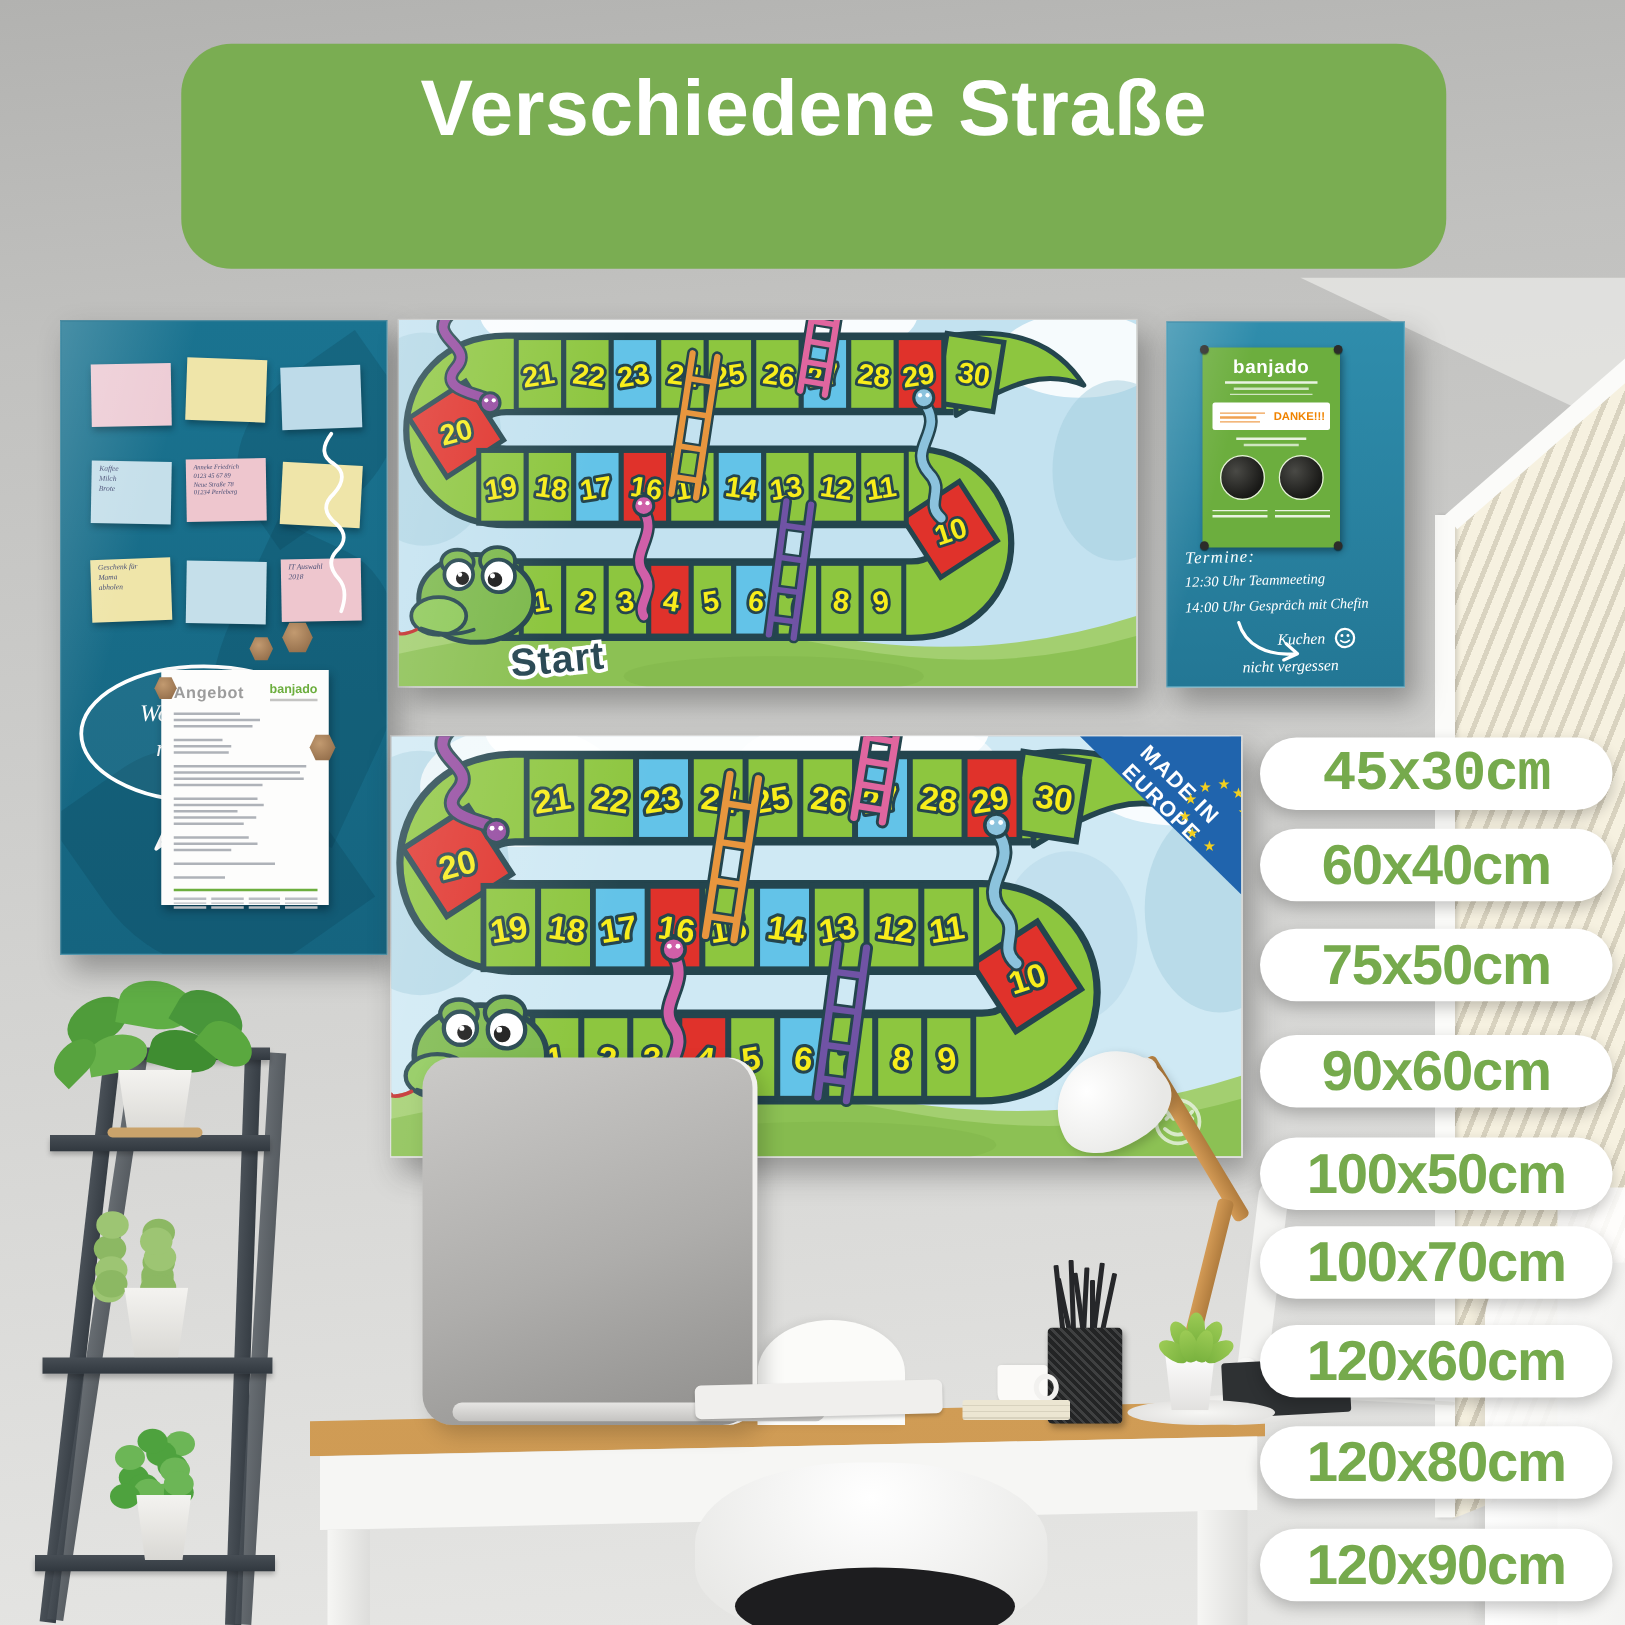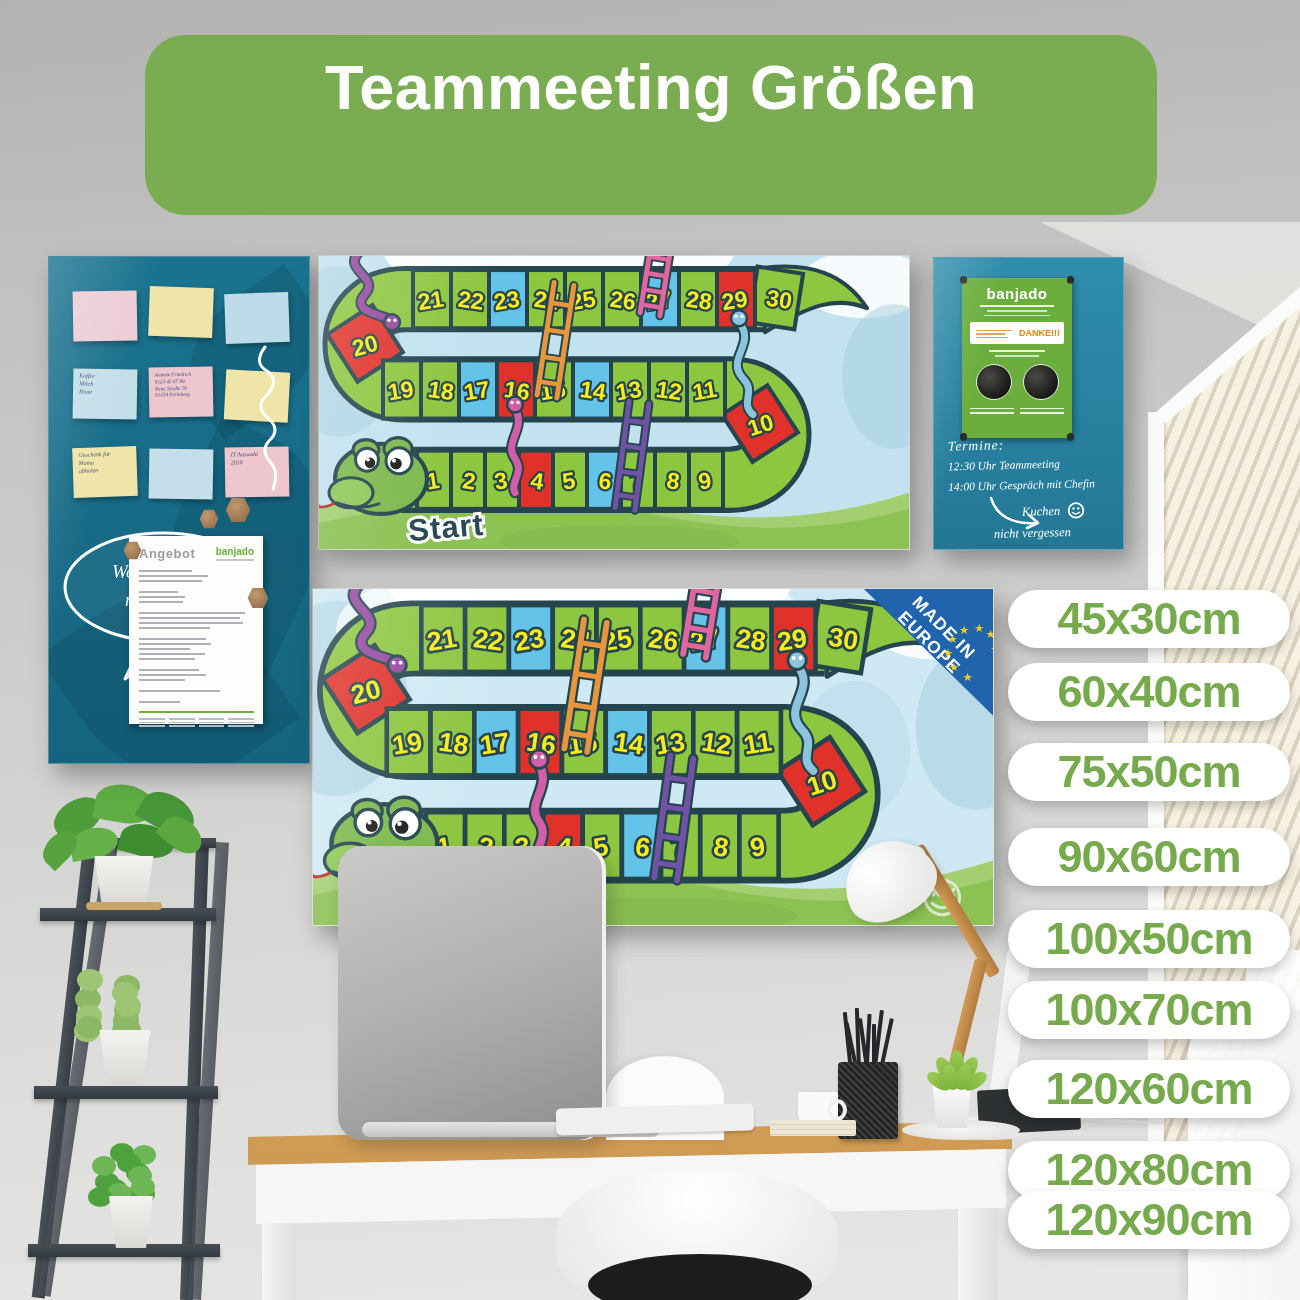--- a/index.html
+++ b/index.html
@@ -174,21 +174,21 @@
       <div class="abs leafbit" style="left: 107px; top: 1183px; width: 24px; height: 20px; background: rgb(108, 182, 86);"></div>
       <div class="abs leafbit" style="left: 117px; top: 1153px; width: 24px; height: 20px; background: rgb(78, 162, 62);"></div>
       <div class="abs leafbit" style="left: 128px; top: 1166px; width: 24px; height: 20px; background: rgb(108, 182, 86);"></div>
       <div class="abs leafbit" style="left: 88px; top: 1187px; width: 24px; height: 20px; background: rgb(78, 162, 62);"></div>
       <div class="abs leafbit" style="left: 131px; top: 1177px; width: 24px; height: 20px; background: rgb(108, 182, 86);"></div>
       <div class="abs leafbit" style="left: 110px; top: 1143px; width: 24px; height: 20px; background: rgb(78, 162, 62);"></div>
       <div class="abs pot" style="left: 106px; top: 1196px; width: 50px; height: 52px; clip-path: polygon(6% 0px, 94% 0px, 80% 100%, 20% 100%);"></div>
     </div>
 
   <div class="abs banner" id="banner" style="background: rgb(122, 173, 82); color: rgb(255, 255, 255);">
-    <div class="t1">Teammeeting Größen</div>
+    <div class="t1">Verschiedene Straße</div>
   </div>
 
   <div class="abs board pinL glass">
     <div class="leaf" style="left:120px;top:180px;width:150px;height:220px;transform:rotate(25deg);"></div>
     <div class="leaf" style="left:30px;top:330px;width:180px;height:200px;transform:rotate(-35deg);"></div>
     <div class="leaf" style="left:150px;top:20px;width:110px;height:150px;transform:rotate(55deg);"></div>
     <div id="notes">
         <div class="note" style="left: 24px; top: 34px; background: rgb(237, 204, 213); transform: rotate(-1deg);"></div>
         <div class="note" style="left: 100px; top: 30px; background: rgb(239, 229, 169); transform: rotate(2deg);"></div>
         <div class="note" style="left: 176px; top: 36px; background: rgb(190, 219, 233); transform: rotate(-2deg);"></div>
@@ -702,23 +702,23 @@
       <div class="abs leafbit" style="left: 932px; top: 1068px; width: 14px; height: 26px; background: linear-gradient(rgb(156, 203, 85), rgb(121, 178, 62)); border-radius: 50% 50% 40% 40%; transform: rotate(-60deg);"></div>
       <div class="abs leafbit" style="left: 968px; top: 1068px; width: 14px; height: 26px; background: linear-gradient(rgb(156, 203, 85), rgb(121, 178, 62)); border-radius: 50% 50% 40% 40%; transform: rotate(60deg);"></div>
       <div class="abs leafbit" style="left: 944px; top: 1064px; width: 14px; height: 26px; background: linear-gradient(rgb(156, 203, 85), rgb(121, 178, 62)); border-radius: 50% 50% 40% 40%; transform: rotate(-15deg);"></div>
       <div class="abs leafbit" style="left: 956px; top: 1064px; width: 14px; height: 26px; background: linear-gradient(rgb(156, 203, 85), rgb(121, 178, 62)); border-radius: 50% 50% 40% 40%; transform: rotate(15deg);"></div>
     </div>
 
   <div class="abs curtain2"></div>
   <div class="abs curtain"></div>
 
   <div id="pills">
-      <div class="abs pill" style="top: 590px; color: rgb(118, 170, 77); background: rgb(255, 255, 255);">45x30cm</div>
+      <div class="abs pill" style="top: 590px; color: rgb(118, 170, 77); background: rgb(255, 255, 255); font-family: Liberation Mono, monospace;">45x30cm</div>
       <div class="abs pill" style="top: 663px; color: rgb(118, 170, 77); background: rgb(255, 255, 255);">60x40cm</div>
       <div class="abs pill" style="top: 743px; color: rgb(118, 170, 77); background: rgb(255, 255, 255);">75x50cm</div>
       <div class="abs pill" style="top: 828px; color: rgb(118, 170, 77); background: rgb(255, 255, 255);">90x60cm</div>
       <div class="abs pill" style="top: 910px; color: rgb(118, 170, 77); background: rgb(255, 255, 255);">100x50cm</div>
       <div class="abs pill" style="top: 981px; color: rgb(118, 170, 77); background: rgb(255, 255, 255);">100x70cm</div>
       <div class="abs pill" style="top: 1060px; color: rgb(118, 170, 77); background: rgb(255, 255, 255);">120x60cm</div>
       <div class="abs pill" style="top: 1141px; color: rgb(118, 170, 77); background: rgb(255, 255, 255);">120x80cm</div>
-      <div class="abs pill" style="top: 1191px; color: rgb(118, 170, 77); background: rgb(255, 255, 255);">120x90cm</div>
+      <div class="abs pill" style="top: 1223px; color: rgb(118, 170, 77); background: rgb(255, 255, 255);">120x90cm</div>
     </div>
 </div>
 
 </body></html>

